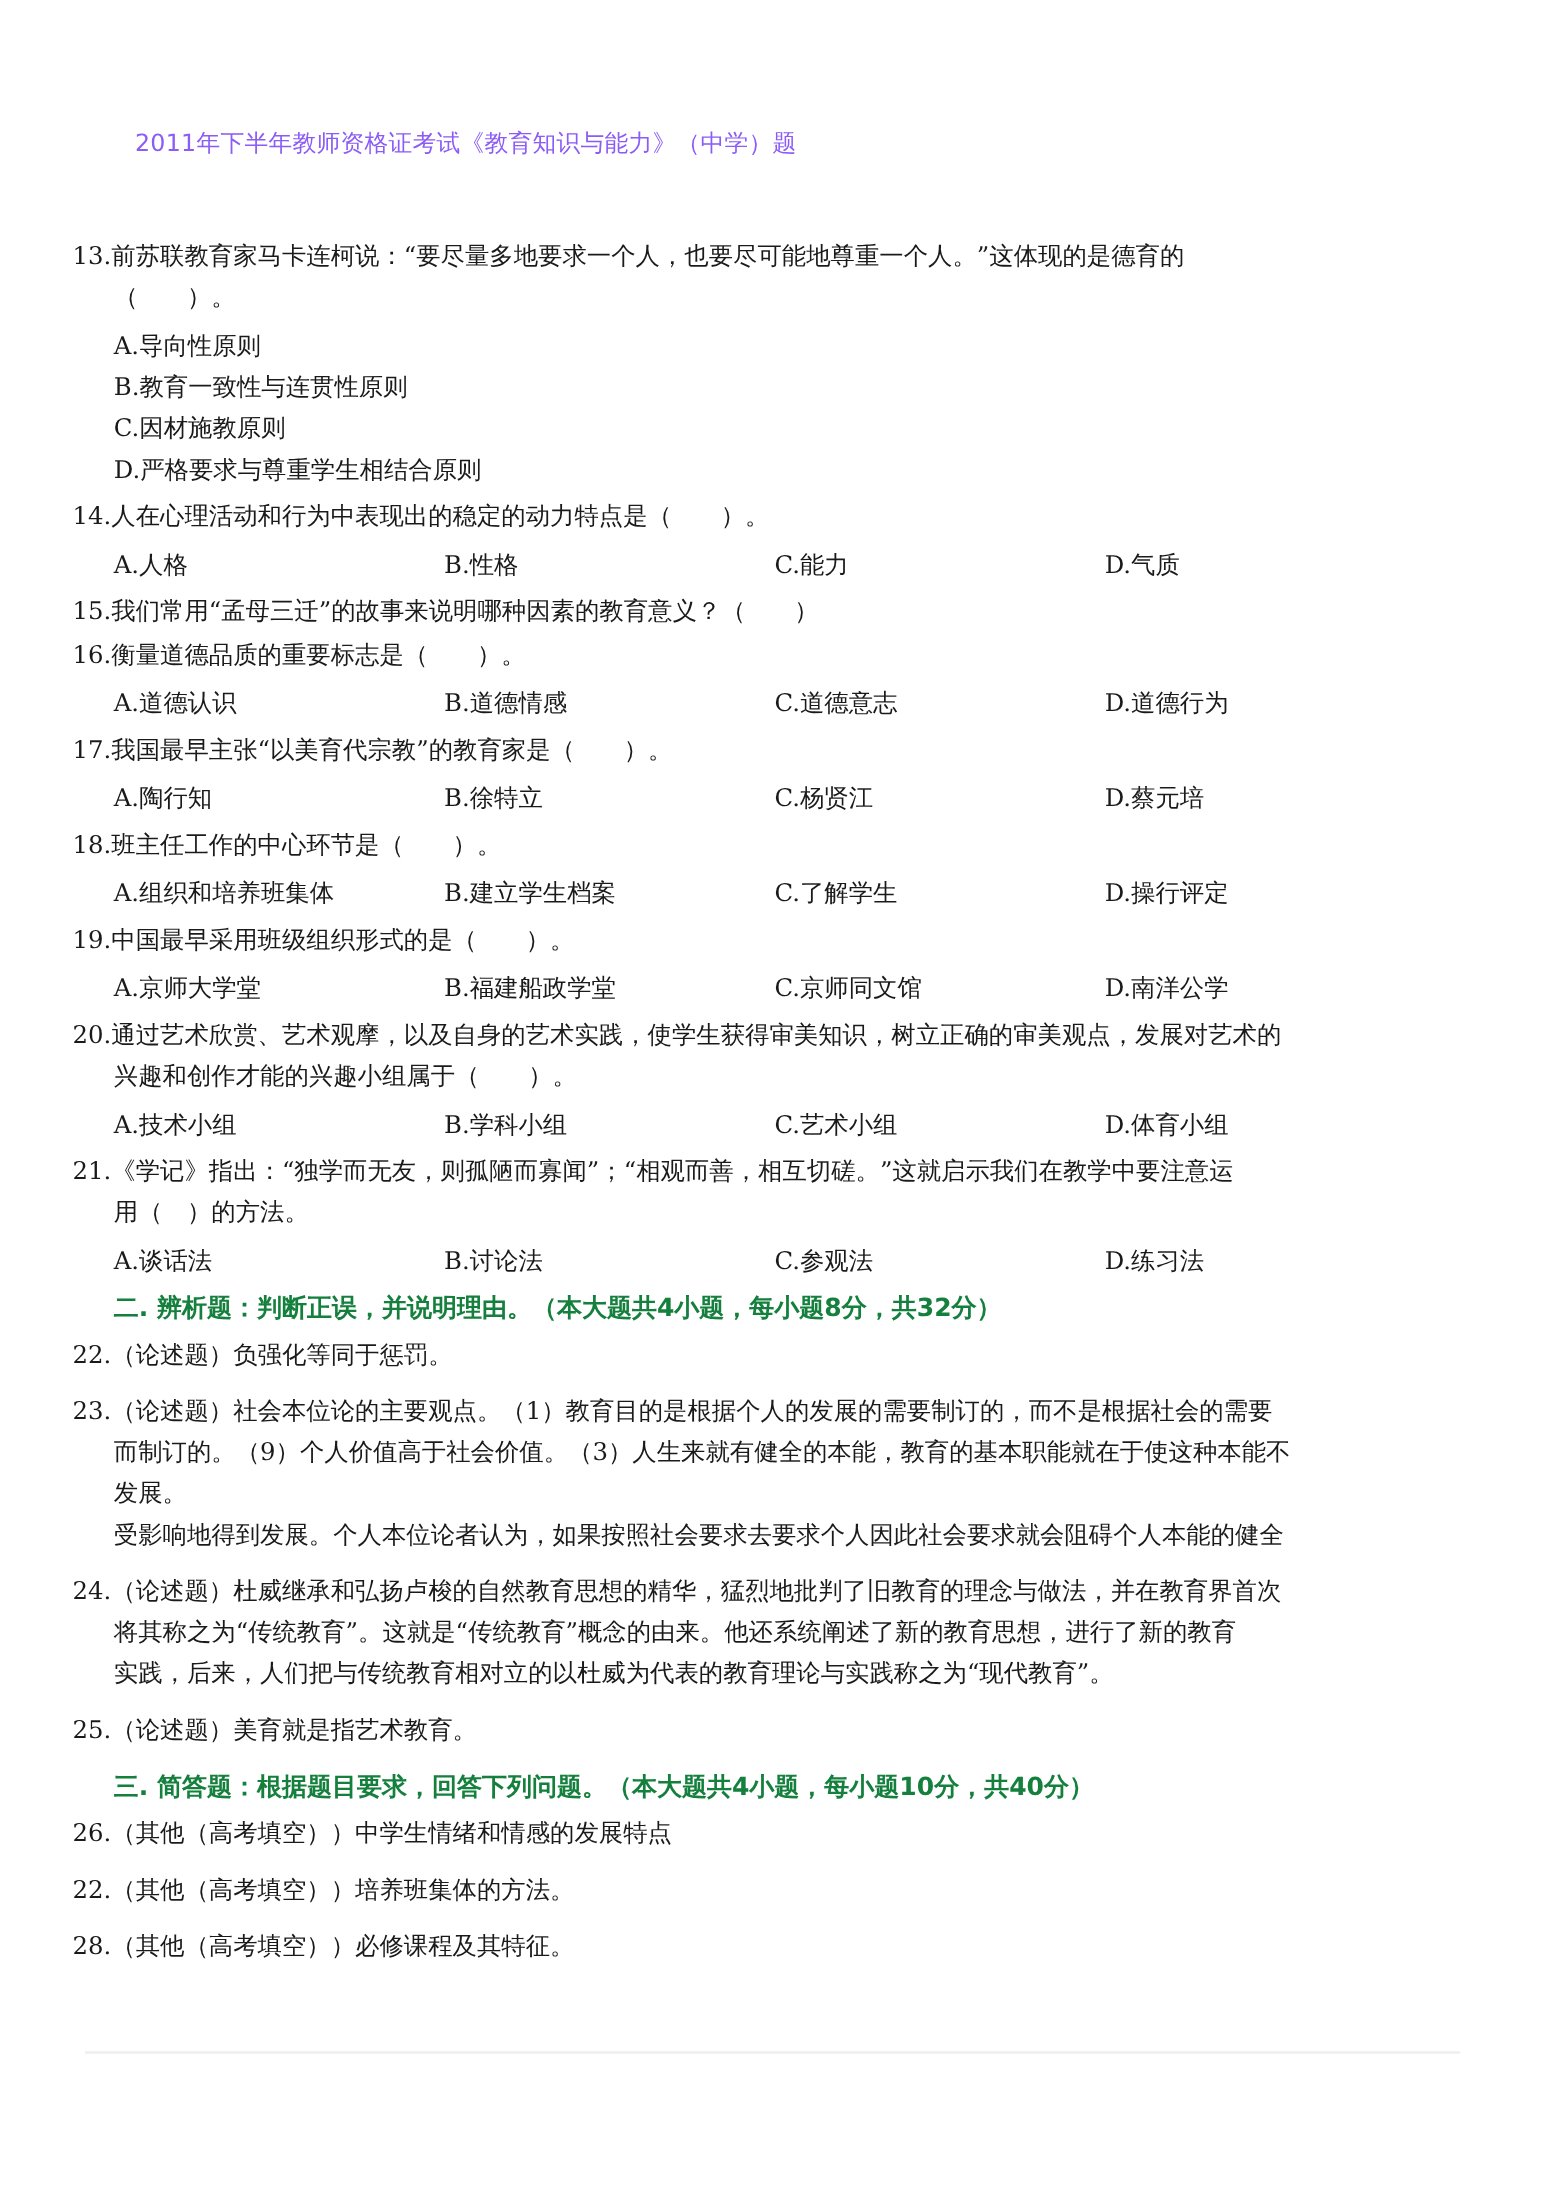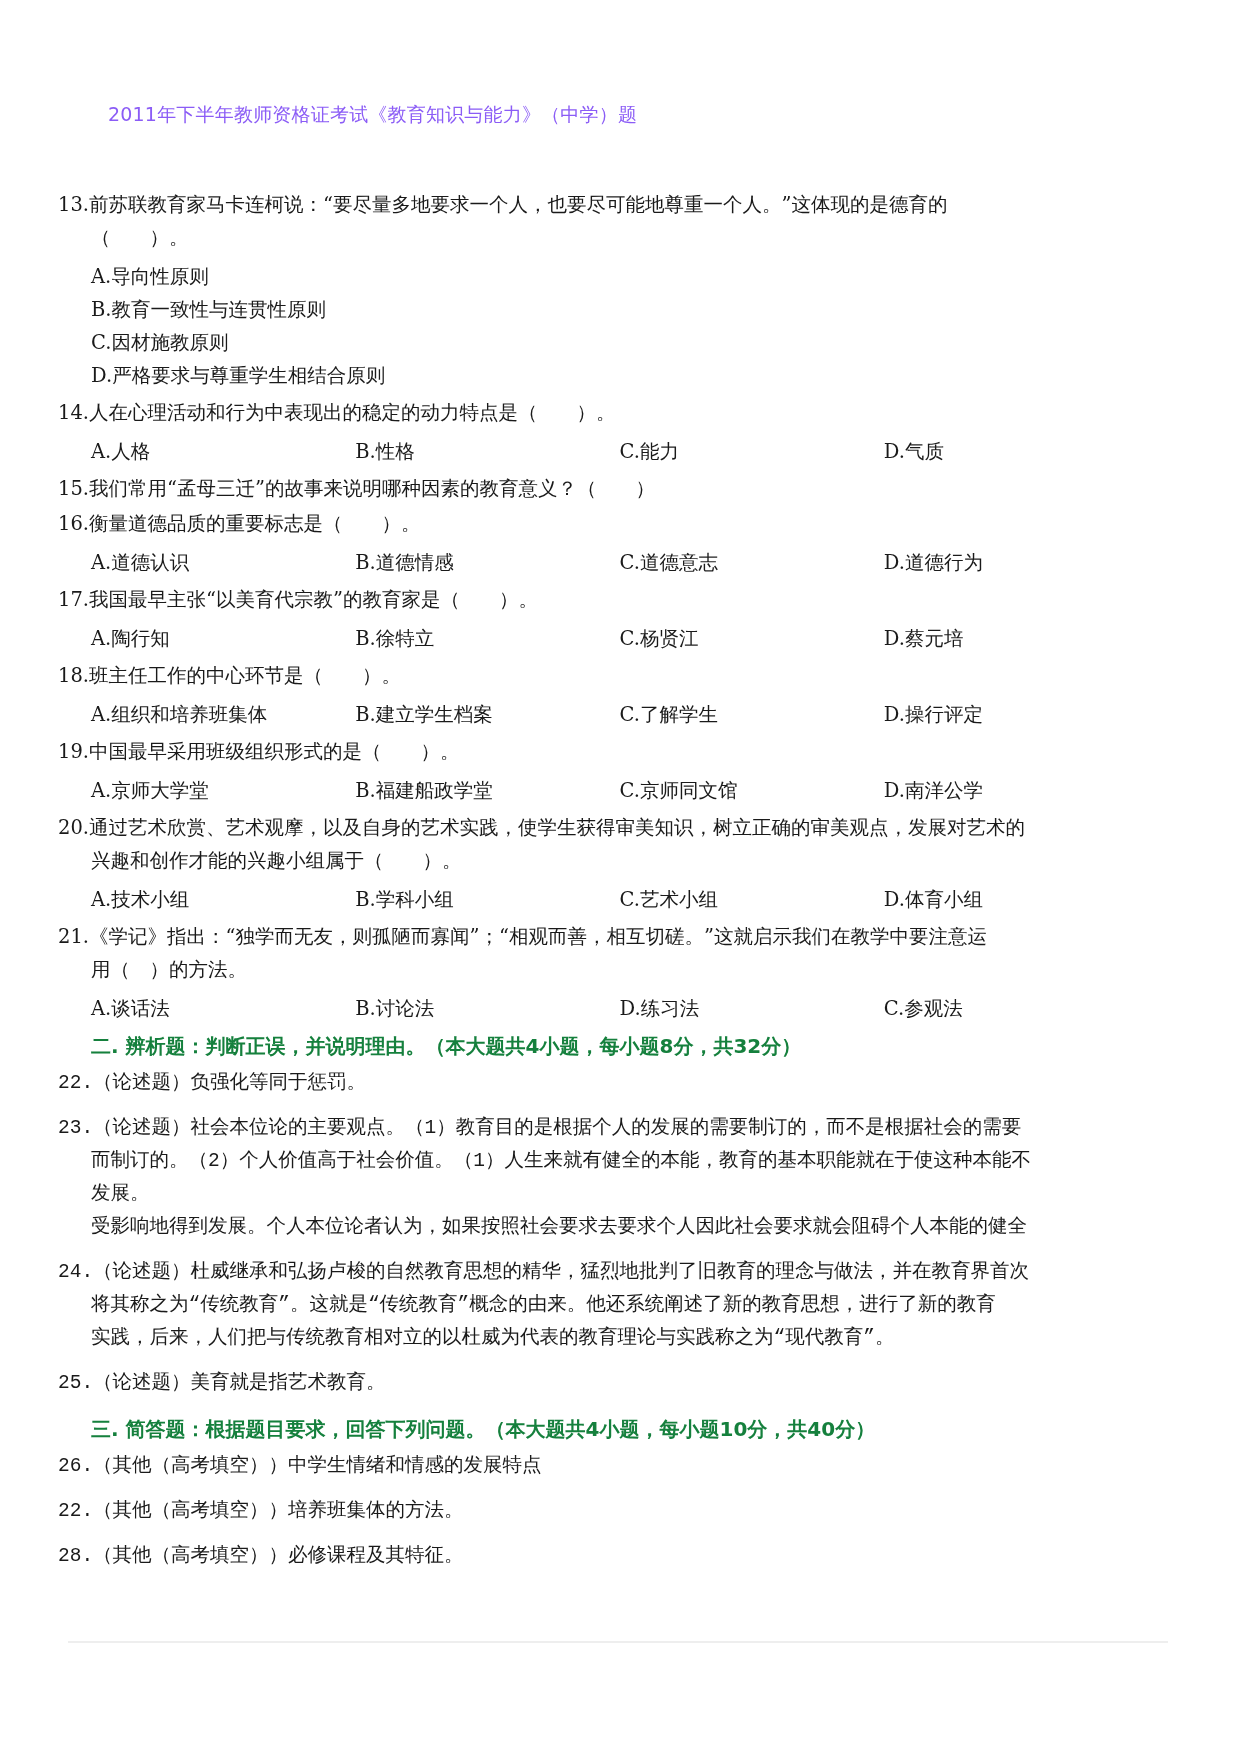--- a/index.html
+++ b/index.html
@@ -21,21 +21,21 @@
   .opts.four .opt { width: 266px; }
   .opts.two { flex-wrap: wrap; }
   .opts.two .opt { width: 532px; line-height: 33px; }
   .opt { font-size: 19.5px; line-height: 33px; }
   .block { margin-bottom: 2px; }
   .section-head {
     font-family: "DejaVu Sans", "Liberation Sans", sans-serif;
     font-weight: bold; font-size: 20px; color: #15803d;
     padding-left: 33px; line-height: 34px; margin: 2px 0 4px 0;
   }
-  .essay { font-size: 19.5px; line-height: 33px; margin-bottom: 12px; font-family: Liberation Mono, monospace; }
+  .essay { font-size: 19.5px; line-height: 33px; margin-bottom: 12px; }
   .essay .cont { padding-left: 33px; display: block; }
   .footer-rule {
     position: absolute; left: 68px; top: 1641px; width: 1100px; height: 2px;
     background: #eeeeee;
   }
 </style>
 </head>
 <body>
 
 <div class="page-title">2011年下半年教师资格证考试《教育知识与能力》（中学）题</div>
@@ -123,34 +123,34 @@
   </div>
 
   <div class="block">
     <div class="q q-stem">
       <span>21.</span><span>《学记》指出：“独学而无友，则孤陋而寡闻”；“相观而善，相互切磋。”这就启示我们在教学中要注意运</span>
       <span class="cont">用（　）的方法。</span>
     </div>
     <div class="opts four">
       <span class="opt">A.谈话法</span>
       <span class="opt">B.讨论法</span>
+      <span class="opt">C.参观法</span>
       <span class="opt">D.练习法</span>
-      <span class="opt">C.参观法</span>
     </div>
   </div>
 
   <div class="section-head">二. 辨析题：判断正误，并说明理由。（本大题共4小题，每小题8分，共32分）</div>
 
   <div class="essay">
     <span>22.</span><span>（论述题）负强化等同于惩罚。</span>
   </div>
 
   <div class="essay">
     <span>23.</span><span>（论述题）社会本位论的主要观点。（1）教育目的是根据个人的发展的需要制订的，而不是根据社会的需要</span>
-    <span class="cont">而制订的。（2）个人价值高于社会价值。（1）人生来就有健全的本能，教育的基本职能就在于使这种本能不</span>
+    <span class="cont">而制订的。（9）个人价值高于社会价值。（3）人生来就有健全的本能，教育的基本职能就在于使这种本能不</span>
     <span class="cont">发展。</span>
     <span class="cont">受影响地得到发展。个人本位论者认为，如果按照社会要求去要求个人因此社会要求就会阻碍个人本能的健全</span>
   </div>
 
   <div class="essay">
     <span>24.</span><span>（论述题）杜威继承和弘扬卢梭的自然教育思想的精华，猛烈地批判了旧教育的理念与做法，并在教育界首次</span>
     <span class="cont">将其称之为“传统教育”。这就是“传统教育”概念的由来。他还系统阐述了新的教育思想，进行了新的教育</span>
     <span class="cont">实践，后来，人们把与传统教育相对立的以杜威为代表的教育理论与实践称之为“现代教育”。</span>
   </div>
 

